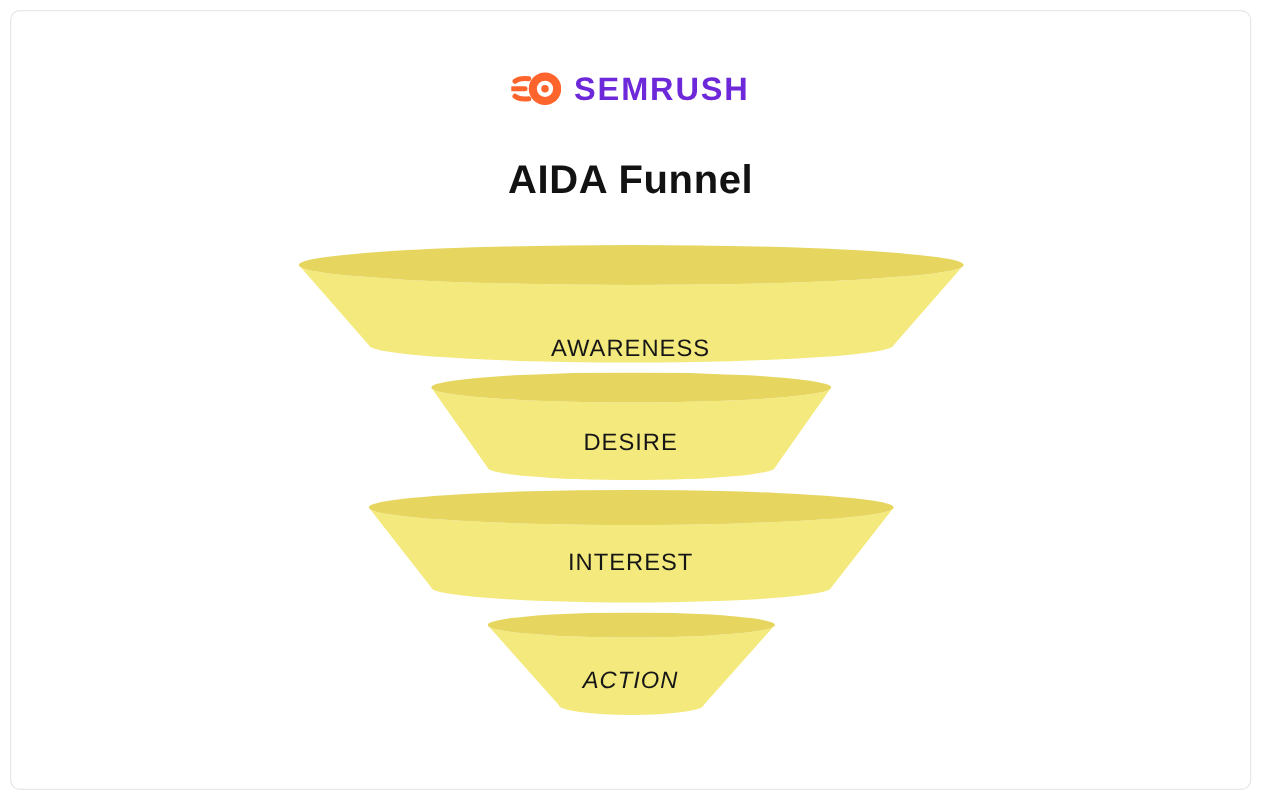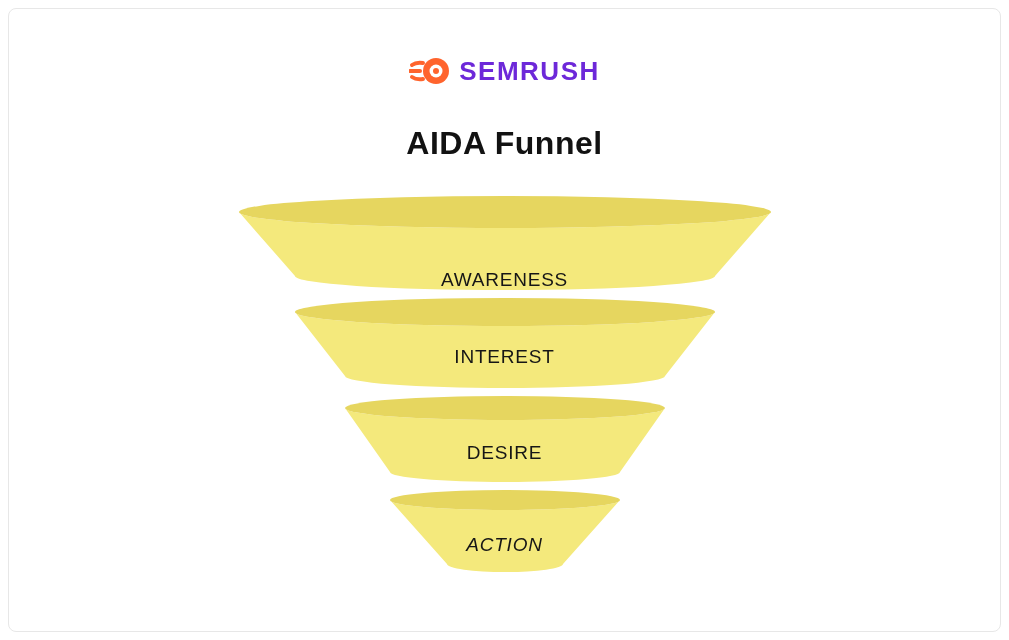--- a/index.html
+++ b/index.html
@@ -86,34 +86,34 @@
   <div class="funnel">
 
     <div class="stage stage-1">
       <svg width="532" height="96" viewBox="0 0 532 96">
         <path d="M0 16 L56 80 A210 14 0 0 0 476 80 L532 16 A266 16 0 0 1 0 16 Z" fill="#f4e97c"></path>
         <ellipse cx="266" cy="16" rx="266" ry="16" fill="#e6d65f"></ellipse>
       </svg>
       <div class="stage-label">AWARENESS</div>
     </div>
 
+    <div class="stage stage-3">
+      <svg width="320" height="88" viewBox="0 0 320 88">
+        <path d="M0 12 L45 76 A115 10 0 0 0 275 76 L320 12 A160 12 0 0 1 0 12 Z" fill="#f4e97c"></path>
+        <ellipse cx="160" cy="12" rx="160" ry="12" fill="#e6d65f"></ellipse>
+      </svg>
+      <div class="stage-label">DESIRE</div>
+    </div>
+
     <div class="stage stage-2">
       <svg width="420" height="92" viewBox="0 0 420 92">
         <path d="M0 14 L50 78 A160 12 0 0 0 370 78 L420 14 A210 14 0 0 1 0 14 Z" fill="#f4e97c"></path>
         <ellipse cx="210" cy="14" rx="210" ry="14" fill="#e6d65f"></ellipse>
       </svg>
       <div class="stage-label">INTEREST</div>
-    </div>
-
-    <div class="stage stage-3">
-      <svg width="320" height="88" viewBox="0 0 320 88">
-        <path d="M0 12 L45 76 A115 10 0 0 0 275 76 L320 12 A160 12 0 0 1 0 12 Z" fill="#f4e97c"></path>
-        <ellipse cx="160" cy="12" rx="160" ry="12" fill="#e6d65f"></ellipse>
-      </svg>
-      <div class="stage-label">DESIRE</div>
     </div>
 
     <div class="stage stage-4">
       <svg width="230" height="84" viewBox="0 0 230 84">
         <path d="M0 10 L57 74 A58 8 0 0 0 173 74 L230 10 A115 10 0 0 1 0 10 Z" fill="#f4e97c"></path>
         <ellipse cx="115" cy="10" rx="115" ry="10" fill="#e6d65f"></ellipse>
       </svg>
       <div class="stage-label">ACTION</div>
     </div>
 

